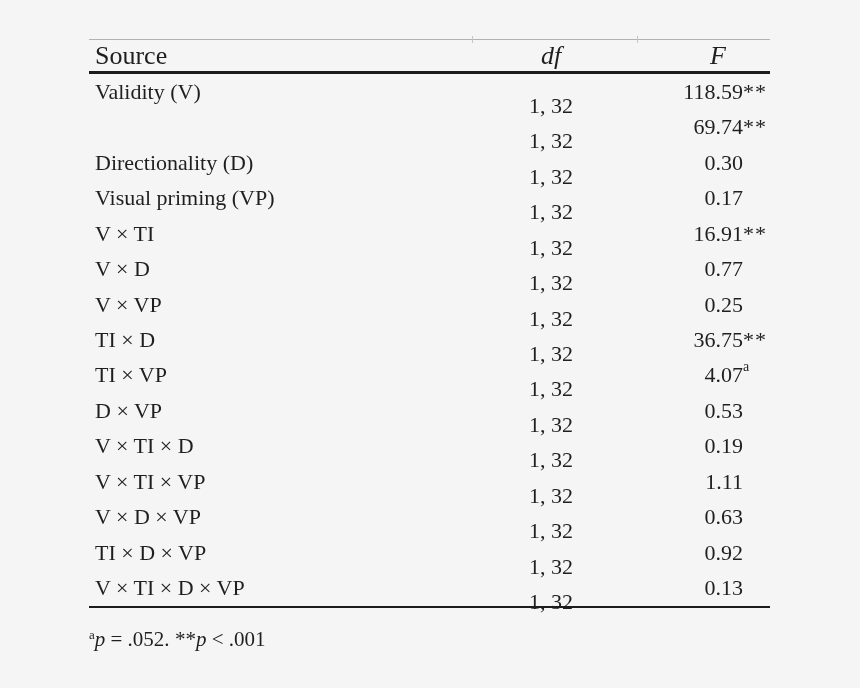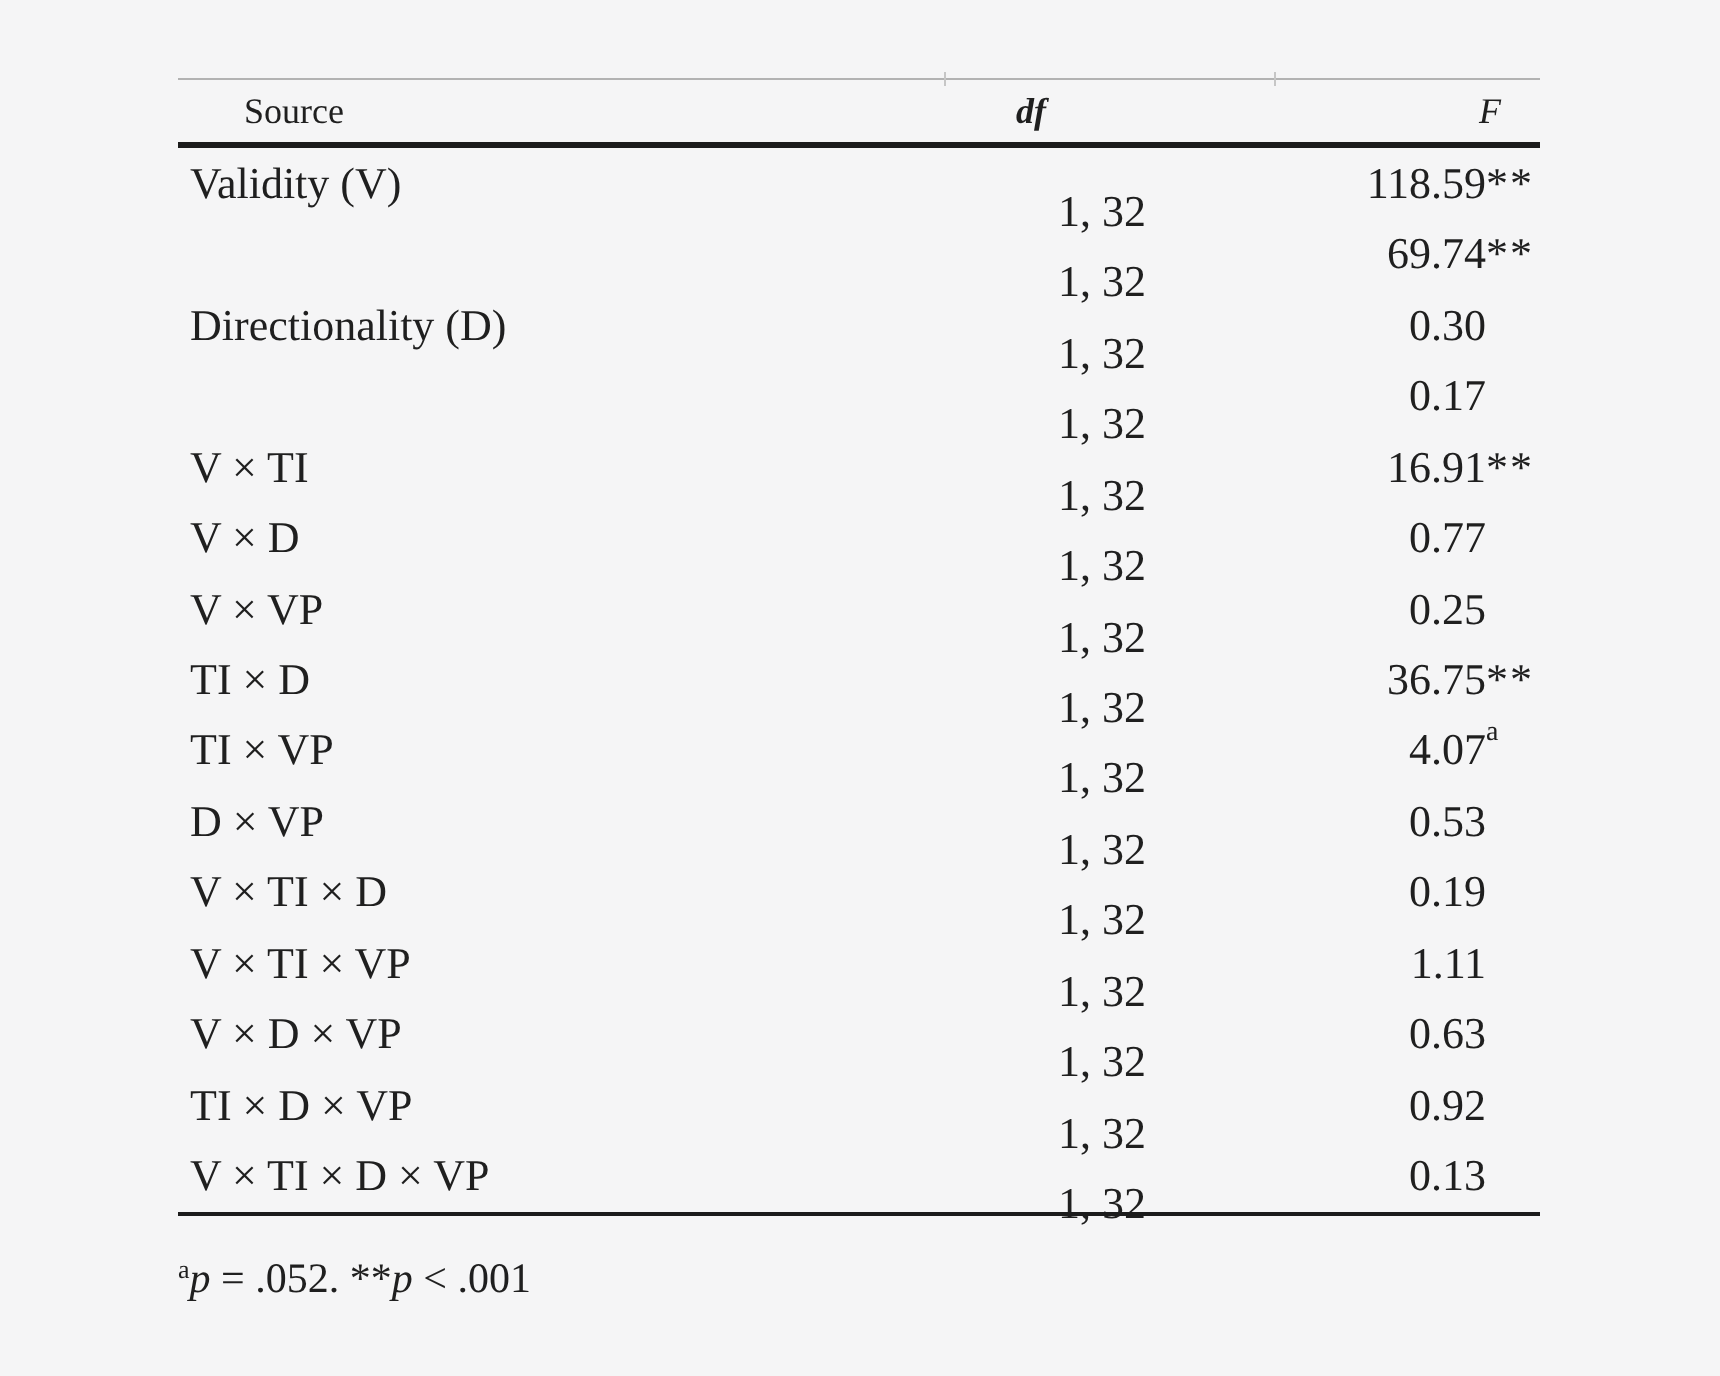--- a/index.html
+++ b/index.html
@@ -15,23 +15,23 @@
   .rule{position:absolute;left:89px;width:681px;}
   .rule-top{top:39px;height:1px;background:#b2b2b2;}
   .rule-mid{top:71px;height:3px;background:#1c1c1c;}
   .rule-bottom{top:606px;height:2px;background:#1c1c1c;}
   
   .tick{position:absolute;top:36px;height:7px;width:1px;background:#c6c6c6;}
   .tick-1{left:472px;}
   .tick-2{left:637px;}
 
   
-  .header-row{position:absolute;left:89px;top:40px;width:681px;height:31px;font-size:18px;margin-left:27px;}
+  .header-row{position:absolute;left:89px;top:40px;width:681px;height:31px;font-size:26px;}
   .h-src{position:absolute;left:6px;top:50%;transform:translateY(-50%);}
-  .h-df{position:absolute;left:392px;width:140px;text-align:left;font-style:italic;top:50%;transform:translateY(-50%);font-weight:bold;}
+  .h-df{position:absolute;left:392px;width:140px;text-align:center;font-style:italic;top:50%;transform:translateY(-50%);}
   .h-f{position:absolute;left:559px;width:140px;text-align:center;font-style:italic;top:50%;transform:translateY(-50%);}
 
   
   .rows{position:absolute;left:89px;top:74px;width:681px;height:532px;display:flex;flex-direction:column;justify-content:space-between;}
   .row{flex:1;position:relative;font-size:22px;}
   .src{position:absolute;left:6px;top:50%;transform:translateY(-50%);white-space:nowrap;}
   .df{position:absolute;left:392px;width:140px;text-align:center;top:50%;transform:translateY(-50%);white-space:nowrap;margin-top:14px;}
   .fwrap{position:absolute;right:27px;top:50%;transform:translateY(-50%);white-space:nowrap;}
   .fnum{display:inline-block;margin-left:16px;}
   .fsuf{position:absolute;left:100%;top:0;white-space:nowrap;letter-spacing:1px;}
@@ -77,20 +77,21 @@
 
   <div class="row">
     <span class="src">Directionality (D)</span>
     <span class="df">1, 32</span>
     <span class="fwrap">
       <span class="fnum">0.30</span><span class="fsuf"></span>
     </span>
   </div>
 
   <div class="row">
+    <span class="src">Visual priming (VP)</span>
     <span class="df">1, 32</span>
     <span class="fwrap">
       <span class="fnum">0.17</span><span class="fsuf"></span>
     </span>
   </div>
 
   <div class="row">
     <span class="src">V × TI</span>
     <span class="df">1, 32</span>
     <span class="fwrap">

